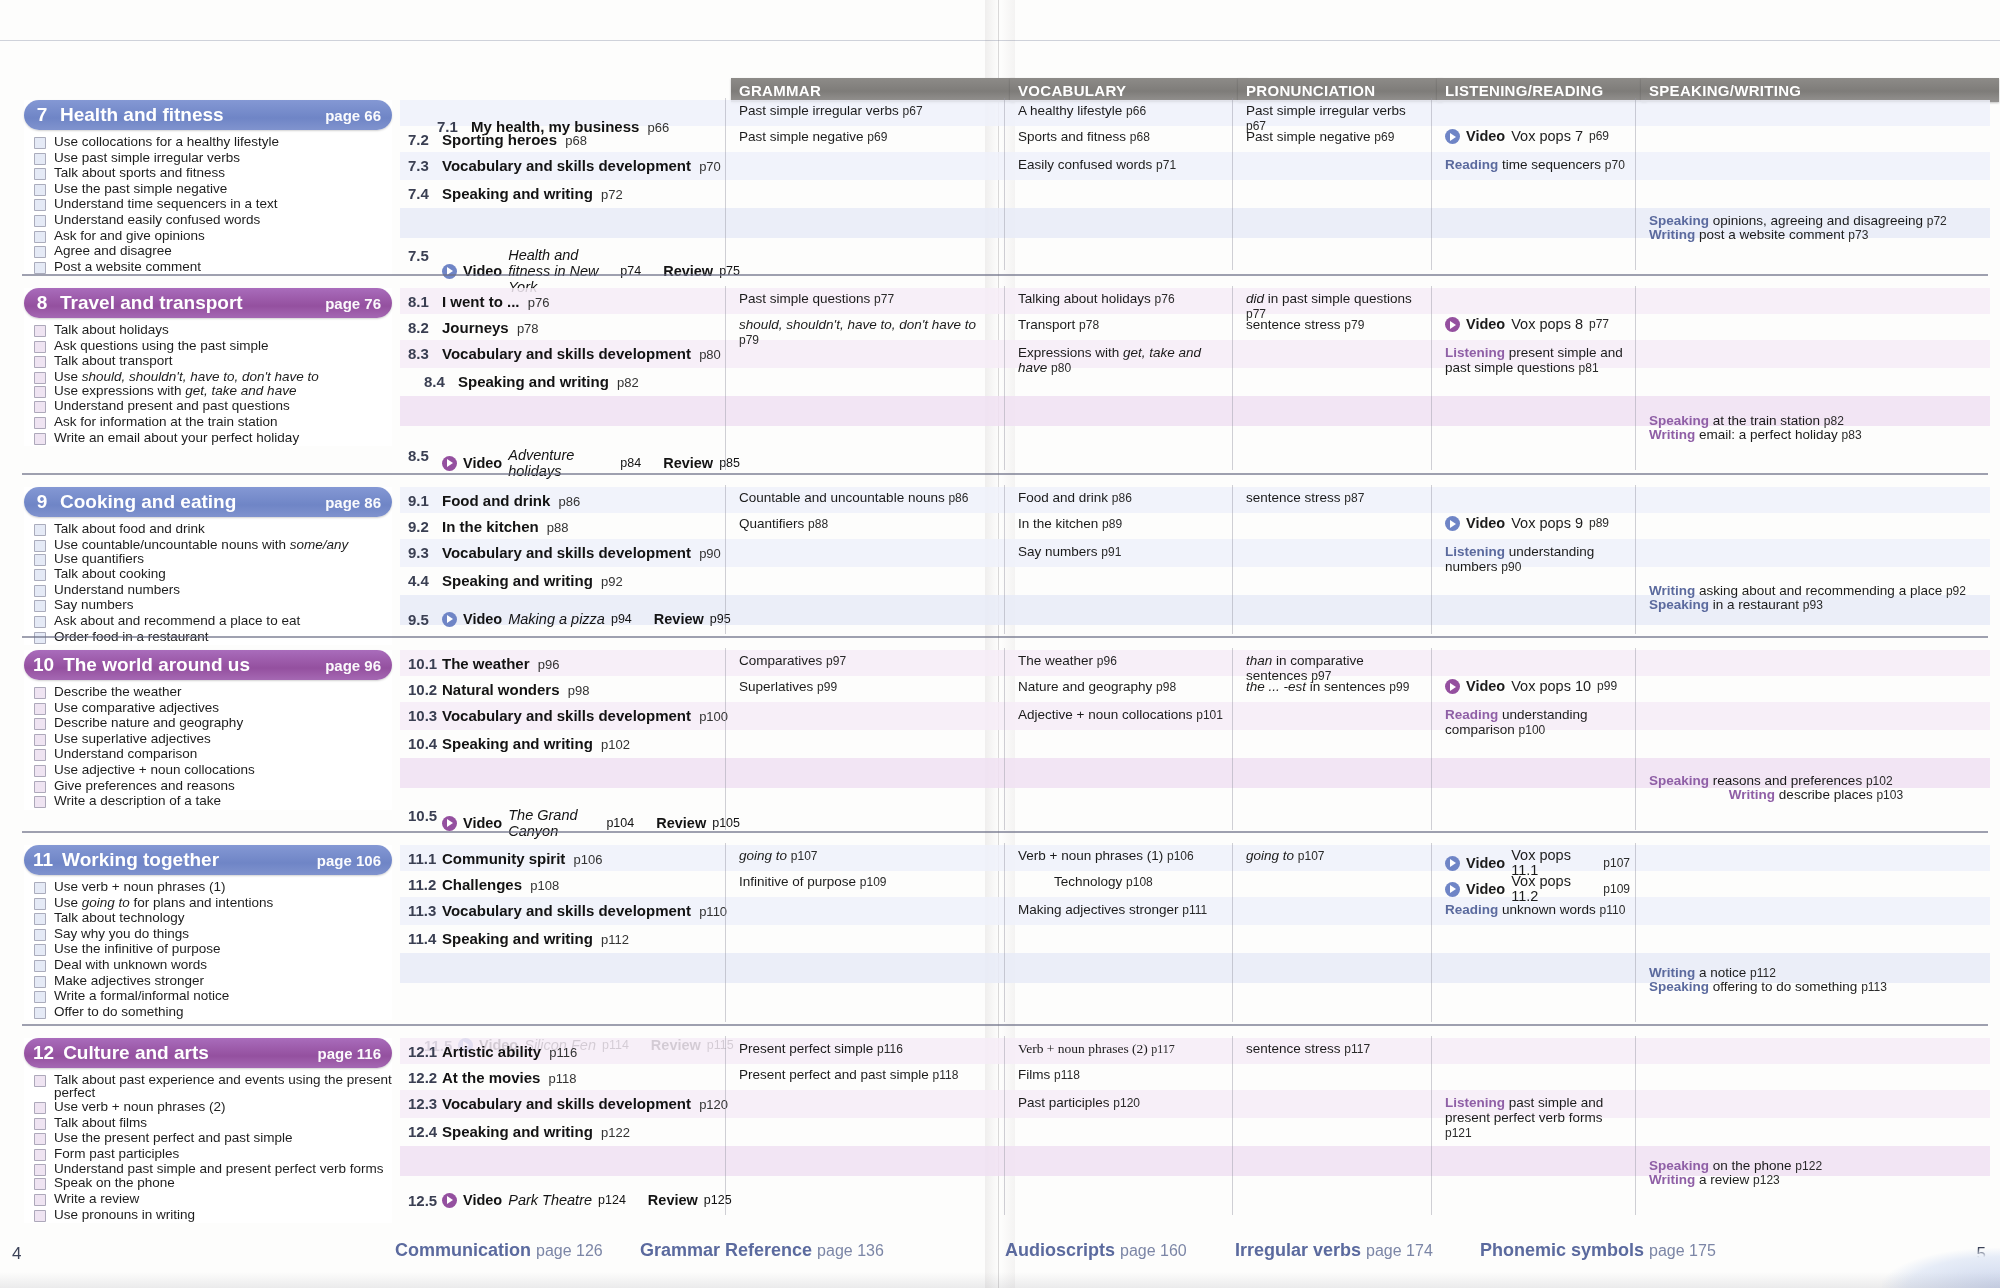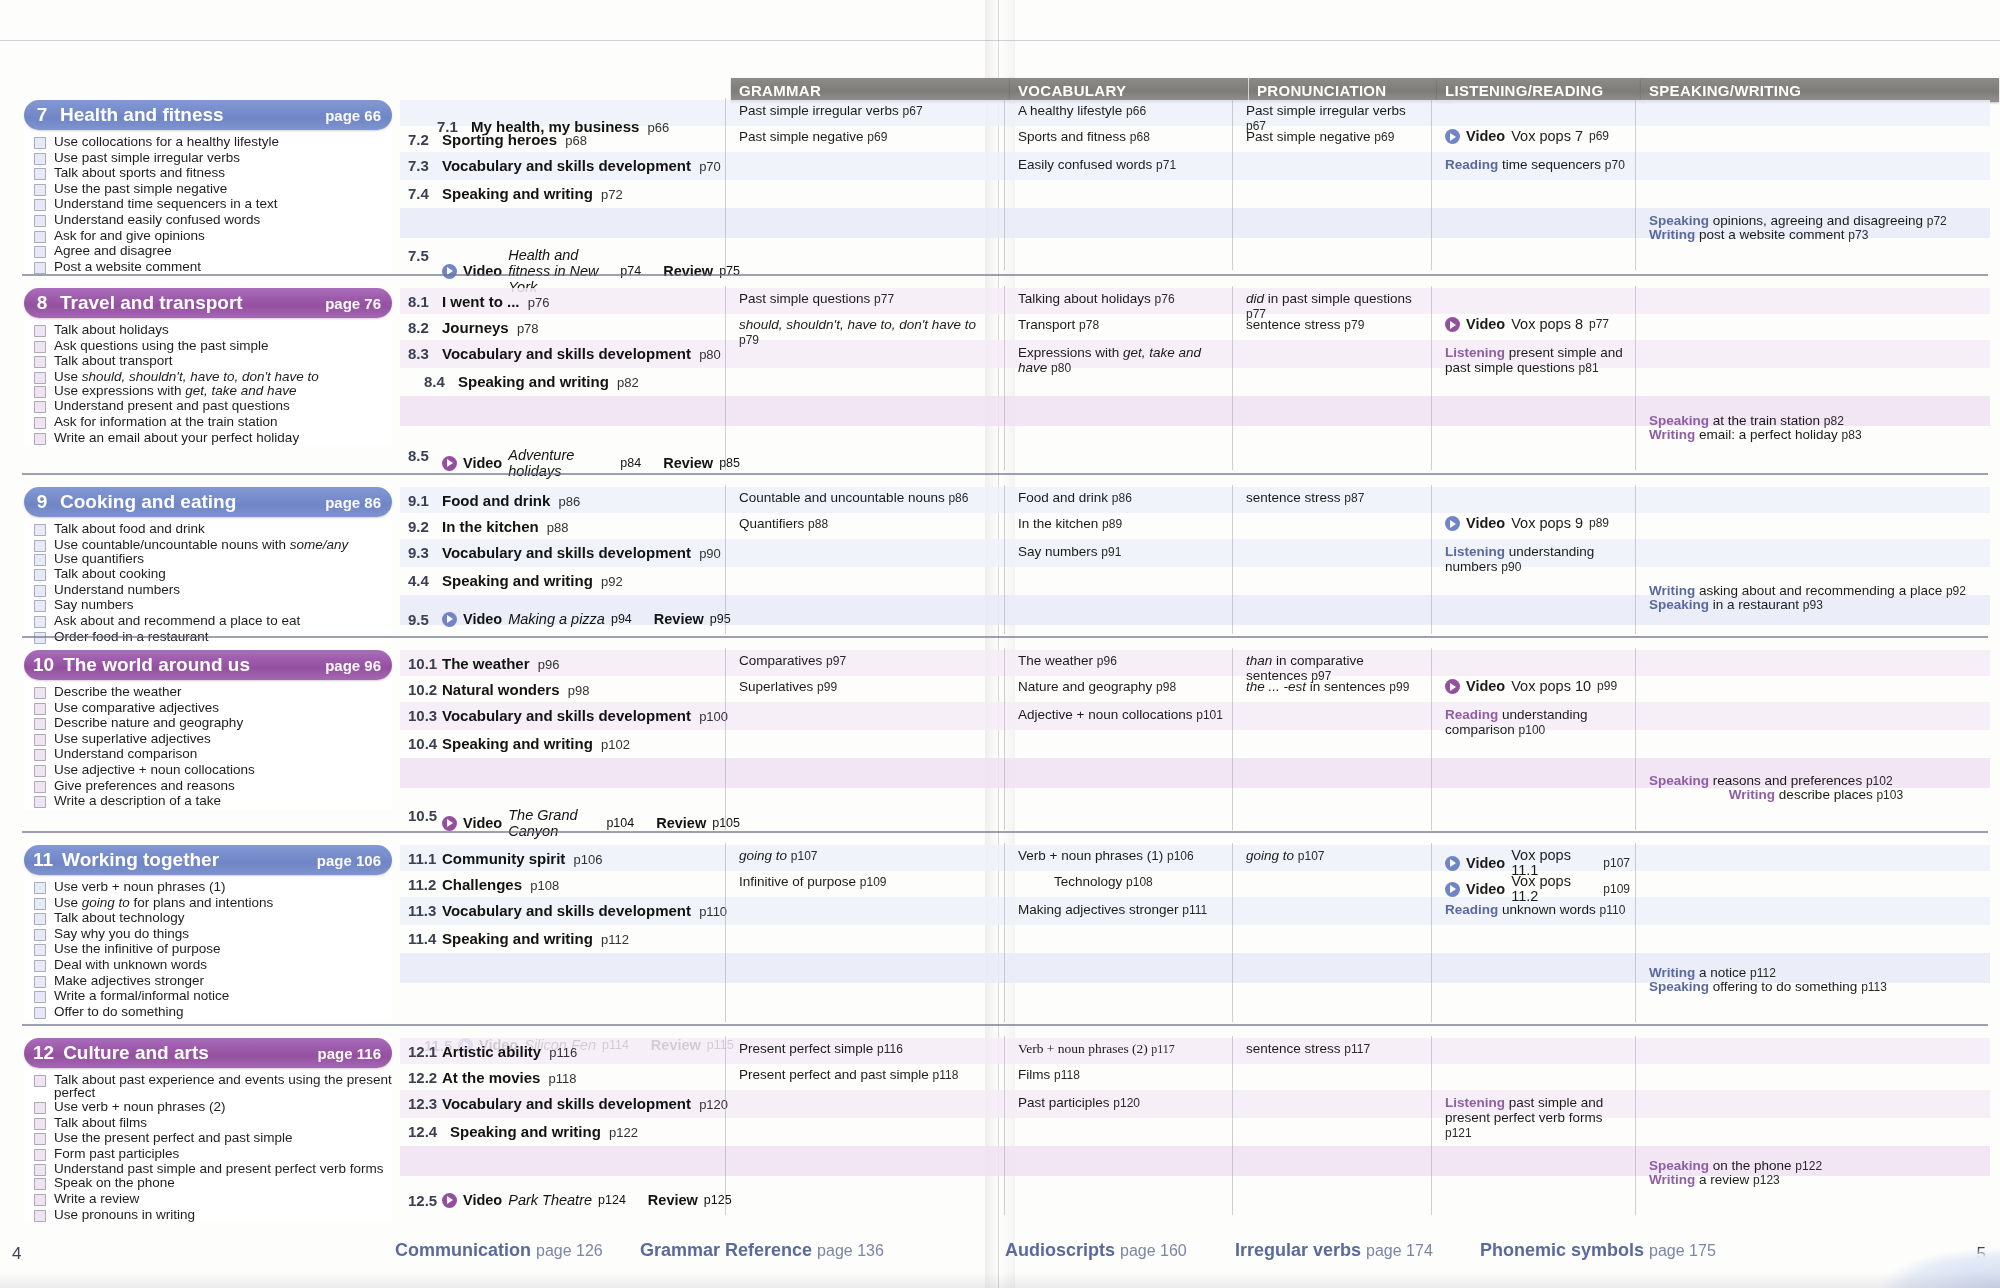--- a/index.html
+++ b/index.html
@@ -24,21 +24,21 @@
   
   .colhead{
     position:absolute;top:78px;height:24px;
     background:linear-gradient(180deg,#8d8b88 0%,#7e7c79 55%,#949290 100%);
     color:#fff;font-size:15px;font-weight:bold;letter-spacing:.3px;
     display:flex;align-items:center;padding-left:8px;
     box-shadow:0 1px 2px rgba(0,0,0,.25);
   }
   .colhead.cgram{left:731px;width:276px;}
   .colhead.cvocab{left:1010px;width:230px;}
-  .colhead.cpron{left:1238px;width:197px;margin-left:11px;}
+  .colhead.cpron{left:1238px;width:197px;}
   .colhead.clist{left:1437px;width:202px;}
   .colhead.cspeak{left:1641px;width:350px;}
 
   
   .unit{position:absolute;left:0;width:2000px;}
   .unit .rule-top{position:absolute;left:22px;right:12px;top:0;height:2px;background:#6c6f86;opacity:.65;}
 
   
   .panel{position:absolute;left:24px;width:368px;background:#fff;}
   .panel .bar{
@@ -536,21 +536,21 @@
           <span class="lt">Artistic ability <span class="pg">p116</span></span>
         </div>
         <div class="lesson" style="position: absolute; top: 26px; left: 0px; width: 330px;">
           <span class="ln">12.2</span>
           <span class="lt">At the movies <span class="pg">p118</span></span>
         </div>
         <div class="lesson" style="position: absolute; top: 52px; left: 0px; width: 330px;">
           <span class="ln">12.3</span>
           <span class="lt">Vocabulary and skills development <span class="pg">p120</span></span>
         </div>
-        <div class="lesson" style="position: absolute; top: 80px; left: 0px; width: 330px; gap: 8px;">
+        <div class="lesson" style="position: absolute; top: 80px; left: 0px; width: 330px;">
           <span class="ln">12.4</span>
           <span class="lt">Speaking and writing <span class="pg">p122</span></span>
         </div>
         <div class="lesson" style="position: absolute; top: 149px; left: 0px; width: 340px;">
           <span class="ln">12.5</span>
           <span class="videorow">
             <span class="playicon" style="background: rgb(148, 80, 159);"></span>
             <span class="vlabel">Video</span>
             <span class="vtitle">Park Theatre</span>
             <span class="vpg">p124</span>

